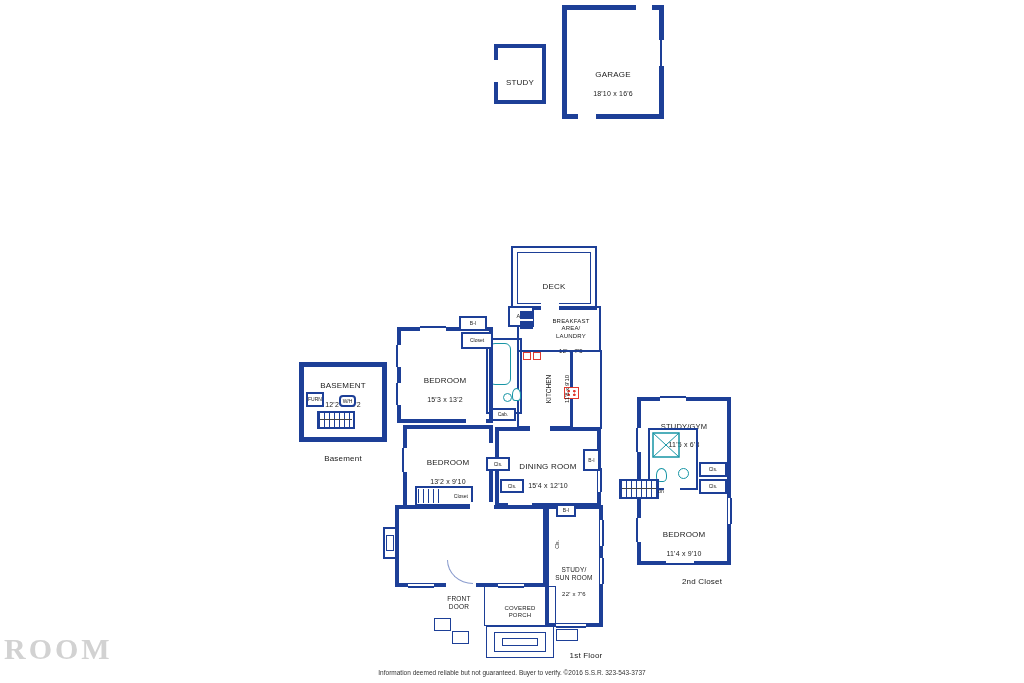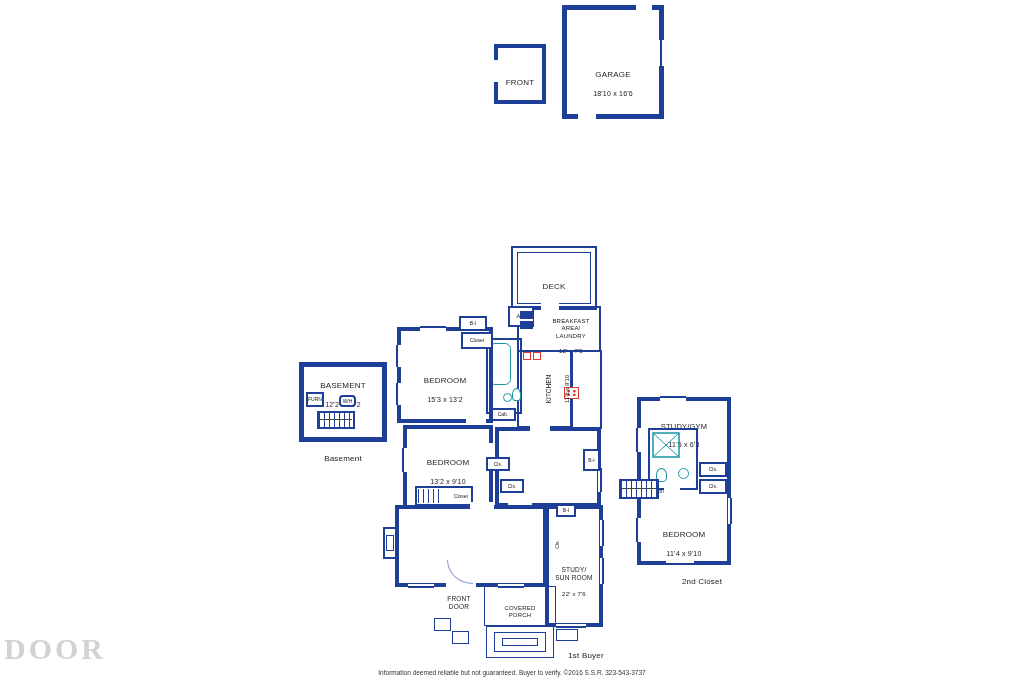--- a/index.html
+++ b/index.html
@@ -37,21 +37,21 @@
   <div class="gap" style="left:578px;top:110px;width:18px;height:9px;"></div>
   <div class="winv" style="left:658px;top:40px;height:26px;"></div>
   <div class="lbl" style="left:562px;top:60px;width:102px;">
     <div>GARAGE</div>
     <div class="dims">18'10 x 16'6</div>
   </div>
 
   <div class="room b4" style="left:494px;top:44px;width:52px;height:60px;"></div>
   <div class="gap" style="left:491px;top:60px;width:9px;height:22px;"></div>
   <div class="lbl" style="left:494px;top:68px;width:52px;">
-    <div>FRONT</div>
+    <div>STUDY</div>
   </div>
 
   <div class="room b5" style="left:299px;top:362px;width:88px;height:80px;"></div>
   <div class="lbl" style="left:299px;top:371px;width:88px;">
     <div>BASEMENT</div>
     <div class="dims">12'2 x 12'2</div>
   </div>
   <div class="smbox b15" style="left:306px;top:392px;width:18px;height:15px;font-size:5px;">
     <span>FURN</span>
   </div>
@@ -135,20 +135,24 @@
   <div class="winv" style="left:598px;top:468px;height:24px;"></div>
   <div class="smbox" style="left:486px;top:457px;width:24px;height:14px;font-size:5px;">
     <span>Cls.</span>
   </div>
   <div class="smbox" style="left:500px;top:479px;width:24px;height:14px;font-size:5px;">
     <span>Cls.</span>
   </div>
   <div class="smbox" style="left:583px;top:449px;width:17px;height:22px;font-size:5px;">
     <span>B-I</span>
   </div>
+  <div class="lbl" style="left:495px;top:452px;width:106px;">
+    <div>DINING ROOM</div>
+    <div class="dims">15'4 x 12'10</div>
+  </div>
 
   <div class="room b4" style="left:395px;top:505px;width:152px;height:82px;"></div>
   <div class="gap" style="left:470px;top:502px;width:24px;height:7px;"></div>
   <div class="winh" style="left:408px;top:584px;width:26px;"></div>
   <div class="winh" style="left:498px;top:584px;width:26px;"></div>
   <div class="gap" style="left:446px;top:583px;width:30px;height:8px;"></div>
   <div class="arc" style="left:447px;top:560px;width:26px;height:24px;"></div>
   <div class="room b2" style="left:383px;top:527px;width:14px;height:32px;"></div>
   <div class="room b1" style="left:386px;top:535px;width:8px;height:16px;"></div>
 
@@ -177,21 +181,21 @@
   <div class="lbl fs6" style="left:484px;top:597px;width:72px;">
     <div>COVERED
 PORCH</div>
   </div>
   <div class="room b1" style="left:486px;top:626px;width:68px;height:32px;"></div>
   <div class="room b1" style="left:494px;top:632px;width:52px;height:20px;"></div>
   <div class="room b1" style="left:502px;top:638px;width:36px;height:8px;"></div>
   <div class="room b15" style="left:434px;top:618px;width:17px;height:13px;"></div>
   <div class="room b15" style="left:452px;top:631px;width:17px;height:13px;"></div>
   <div class="lbl" style="left:548px;top:641px;width:76px;">
-    <div>1st Buyer</div>
+    <div>1st Floor</div>
   </div>
 
   <div class="room b4" style="left:637px;top:397px;width:94px;height:168px;"></div>
   <div class="winh" style="left:660px;top:394px;width:26px;"></div>
   <div class="winv" style="left:634px;top:428px;height:24px;"></div>
   <div class="winv" style="left:634px;top:518px;height:24px;"></div>
   <div class="winv" style="left:728px;top:498px;height:26px;"></div>
   <div class="winh" style="left:666px;top:561px;width:28px;"></div>
   <div class="lbl" style="left:637px;top:412px;width:94px;">
     <div class="fs65" style="font-size:7.5px;">STUDY/GYM</div>
@@ -218,16 +222,16 @@
     <span>Cls.</span>
   </div>
   <div class="lbl" style="left:637px;top:520px;width:94px;">
     <div>BEDROOM</div>
     <div class="dims">11'4 x 9'10</div>
   </div>
   <div class="lbl" style="left:664px;top:567px;width:76px;">
     <div>2nd Closet</div>
   </div>
 
-  <div class="watermark" style="left:4px;top:632px;">DOOR</div>
+  <div class="watermark" style="left:4px;top:632px;">ROOM</div>
   <div class="disclaimer" style="left:0;top:669px;">Information deemed reliable but not guaranteed. Buyer to verify. ©2016 S.S.R. 323-543-3737</div>
 
 </div>
 
 </body></html>

